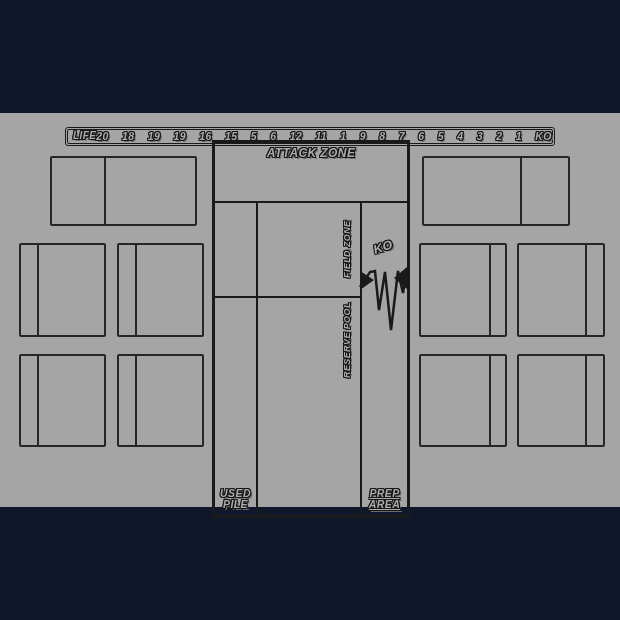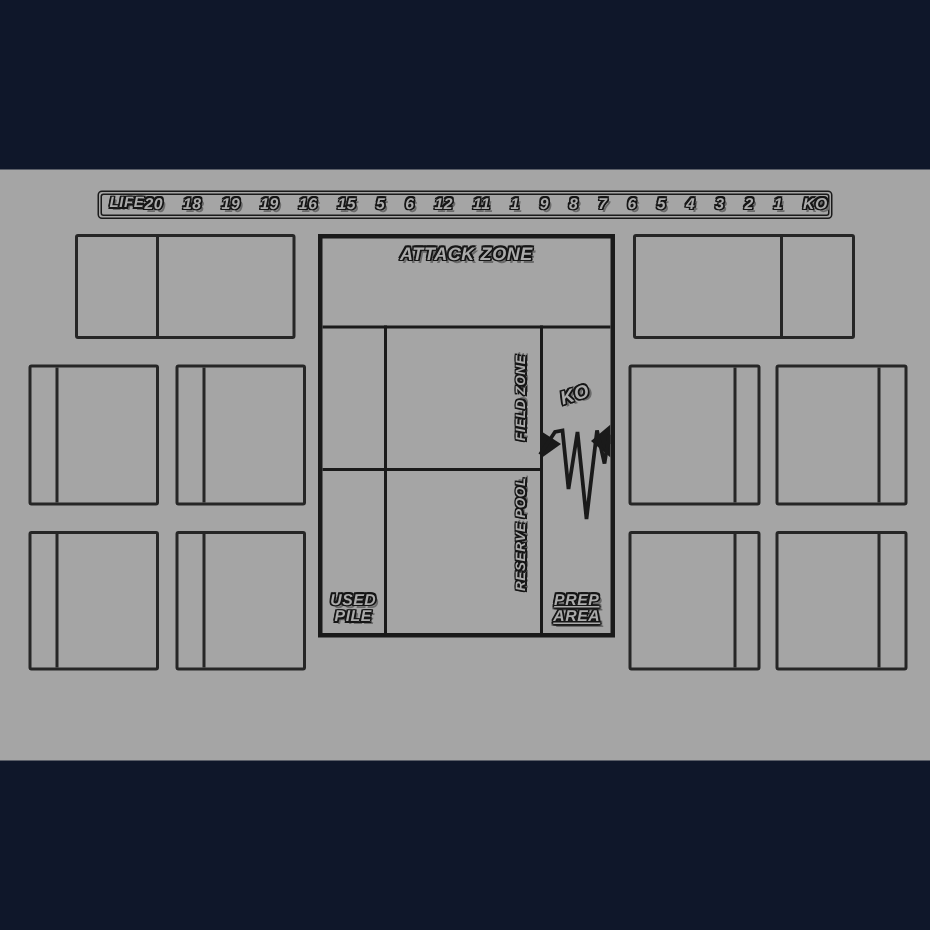--- a/index.html
+++ b/index.html
@@ -38,21 +38,21 @@
   #life-values span { font-size:10.5px; }
   
   .slot {
     position:absolute; border:2px solid #262626; border-radius:2px; background:transparent;
   }
   .slot-divider {
     position:absolute; top:0; bottom:0; width:2px; background:#262626;
   }
   
   #panel {
-    position:absolute; left:212px; top:156px; width:198px; height:269px;
+    position:absolute; left:212px; top:140px; width:198px; height:378px;
     border:3px solid #1a1a1a;
   }
   .pline { position:absolute; background:#1a1a1a; }
   #h-line-attack { left:0; right:0; top:58px; height:2px; }
   #v-line-left   { left:41px; top:58px; bottom:0; width:2px; }
   #v-line-right  { left:145px; top:58px; bottom:0; width:2px; }
   #h-line-mid    { left:0; width:147px; top:153px; height:2px; }
   .zone-area { position:absolute; }
   #attack-zone-label {
     position:absolute; left:0; right:0; top:4px; text-align:center; font-size:12px;

